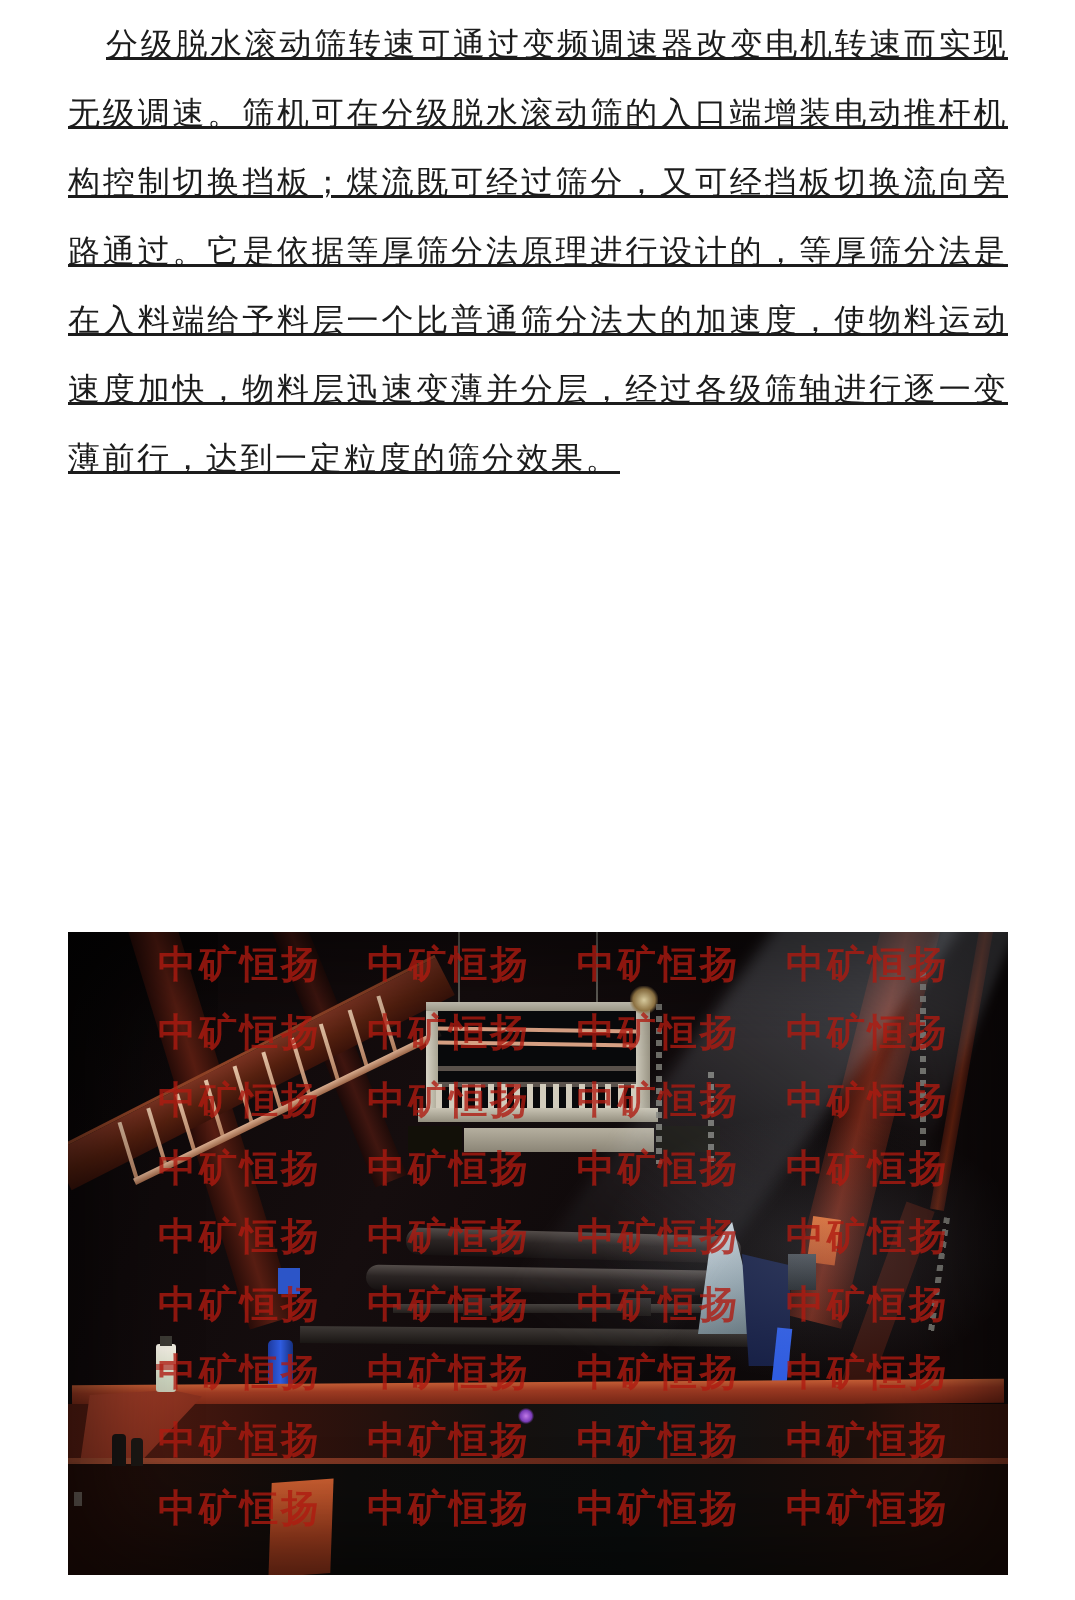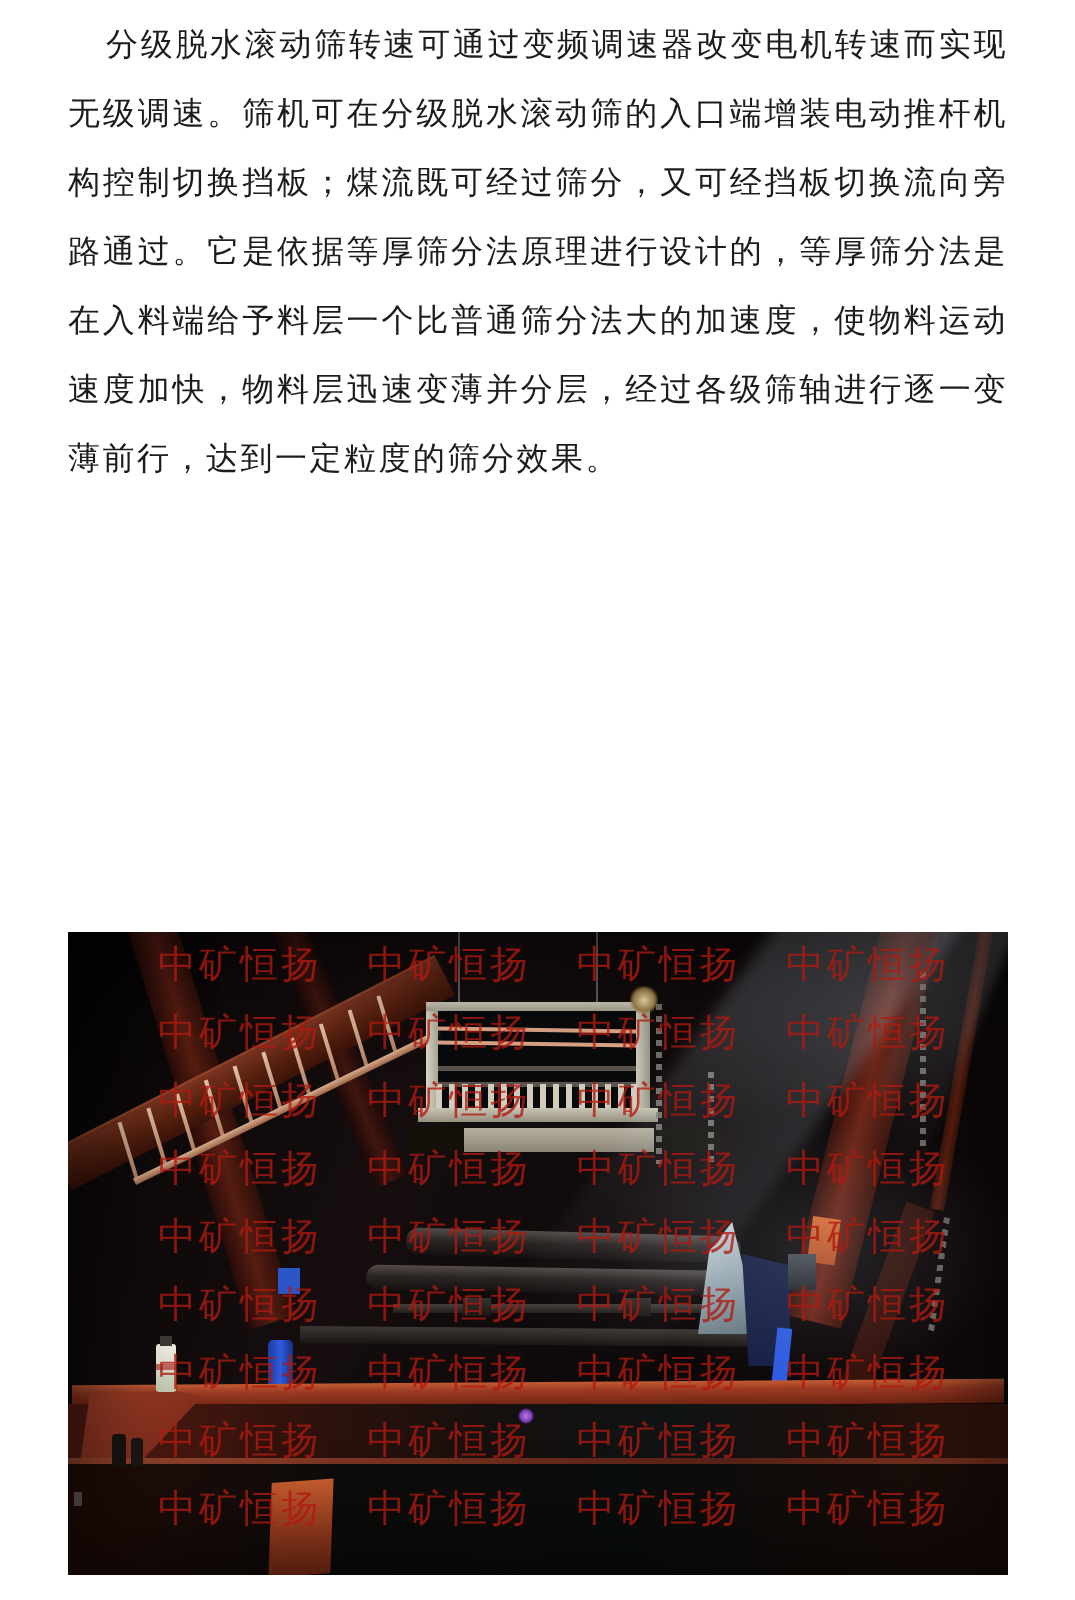--- a/index.html
+++ b/index.html
@@ -10,20 +10,21 @@
     background:#ffffff;
     overflow:hidden;
     font-family:"Liberation Sans","DejaVu Sans",sans-serif;
   }
   
   .article{
     position:absolute;
     left:68px; top:10px;
     width:940px;
     color:#1c1c1c;
+    text-decoration:underline;
   }
   .article p{
     margin:0;
     font-size:32px;
     line-height:69px;
     letter-spacing:2.5px;
     text-align:justify;
     font-weight:400;
   }
   .article p.indent{ text-indent:38px; }
@@ -169,21 +170,21 @@
   
   .wm-layer{inset:0;z-index:30;}
   .wm-row{
     left:0;width:940px;height:44px;
     display:flex;justify-content:space-between;
     padding:0 58px 0 90px;box-sizing:border-box;
   }
   .wm{
     position:static;
     font-size:38px;line-height:44px;letter-spacing:3px;
-    font-weight:400;opacity:.78;white-space:nowrap;
+    font-weight:700;opacity:.78;white-space:nowrap;
   }
 </style>
 </head>
 <body>
 
 <div class="page">
 
   <div class="article" style="color: rgb(28, 28, 28);">
     <p class="indent">分级脱水滚动筛转速可通过变频调速器改变电机转速而实现无级调速。筛机可在分级脱水滚动筛的入口端增装电动推杆机构控制切换挡板；煤流既可经过筛分，又可经挡板切换流向旁路通过。它是依据等厚筛分法原理进行设计的，等厚筛分法是在入料端给予料层一个比普通筛分法大的加速度，使物料运动速度加快，物料层迅速变薄并分层，经过各级筛轴进行逐一变薄前行，达到一定粒度的筛分效果。</p>
   </div>

